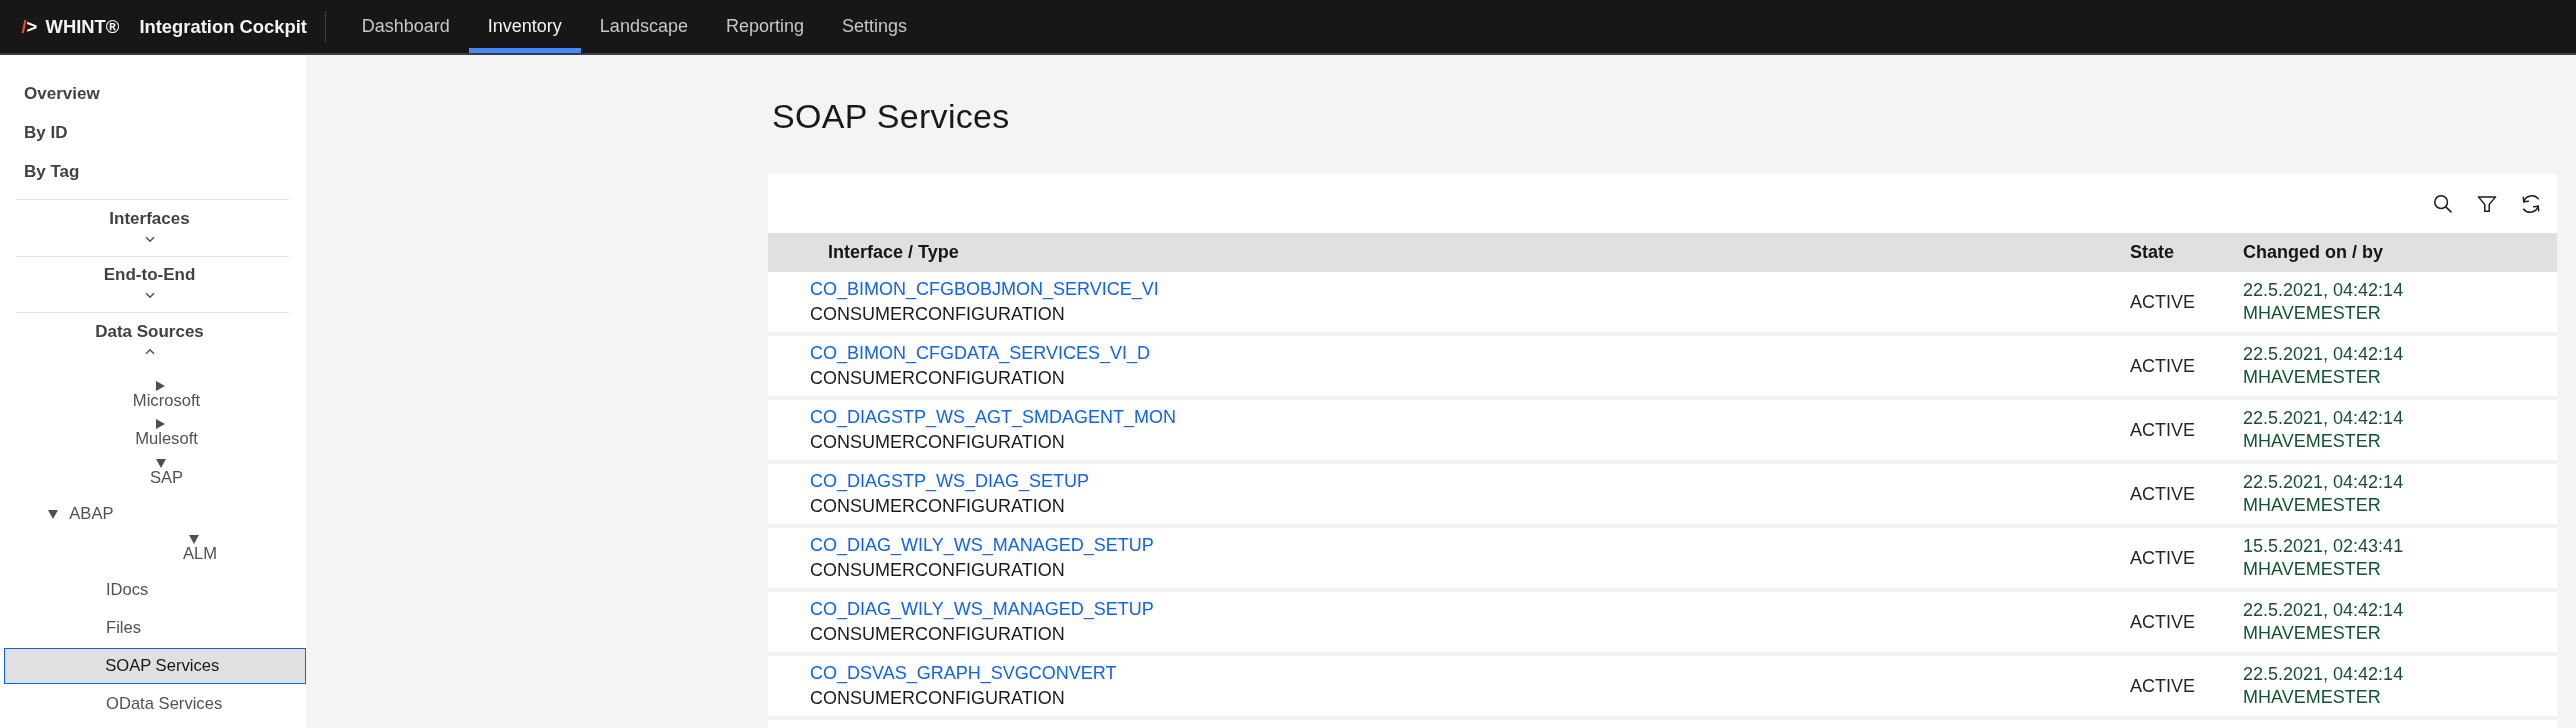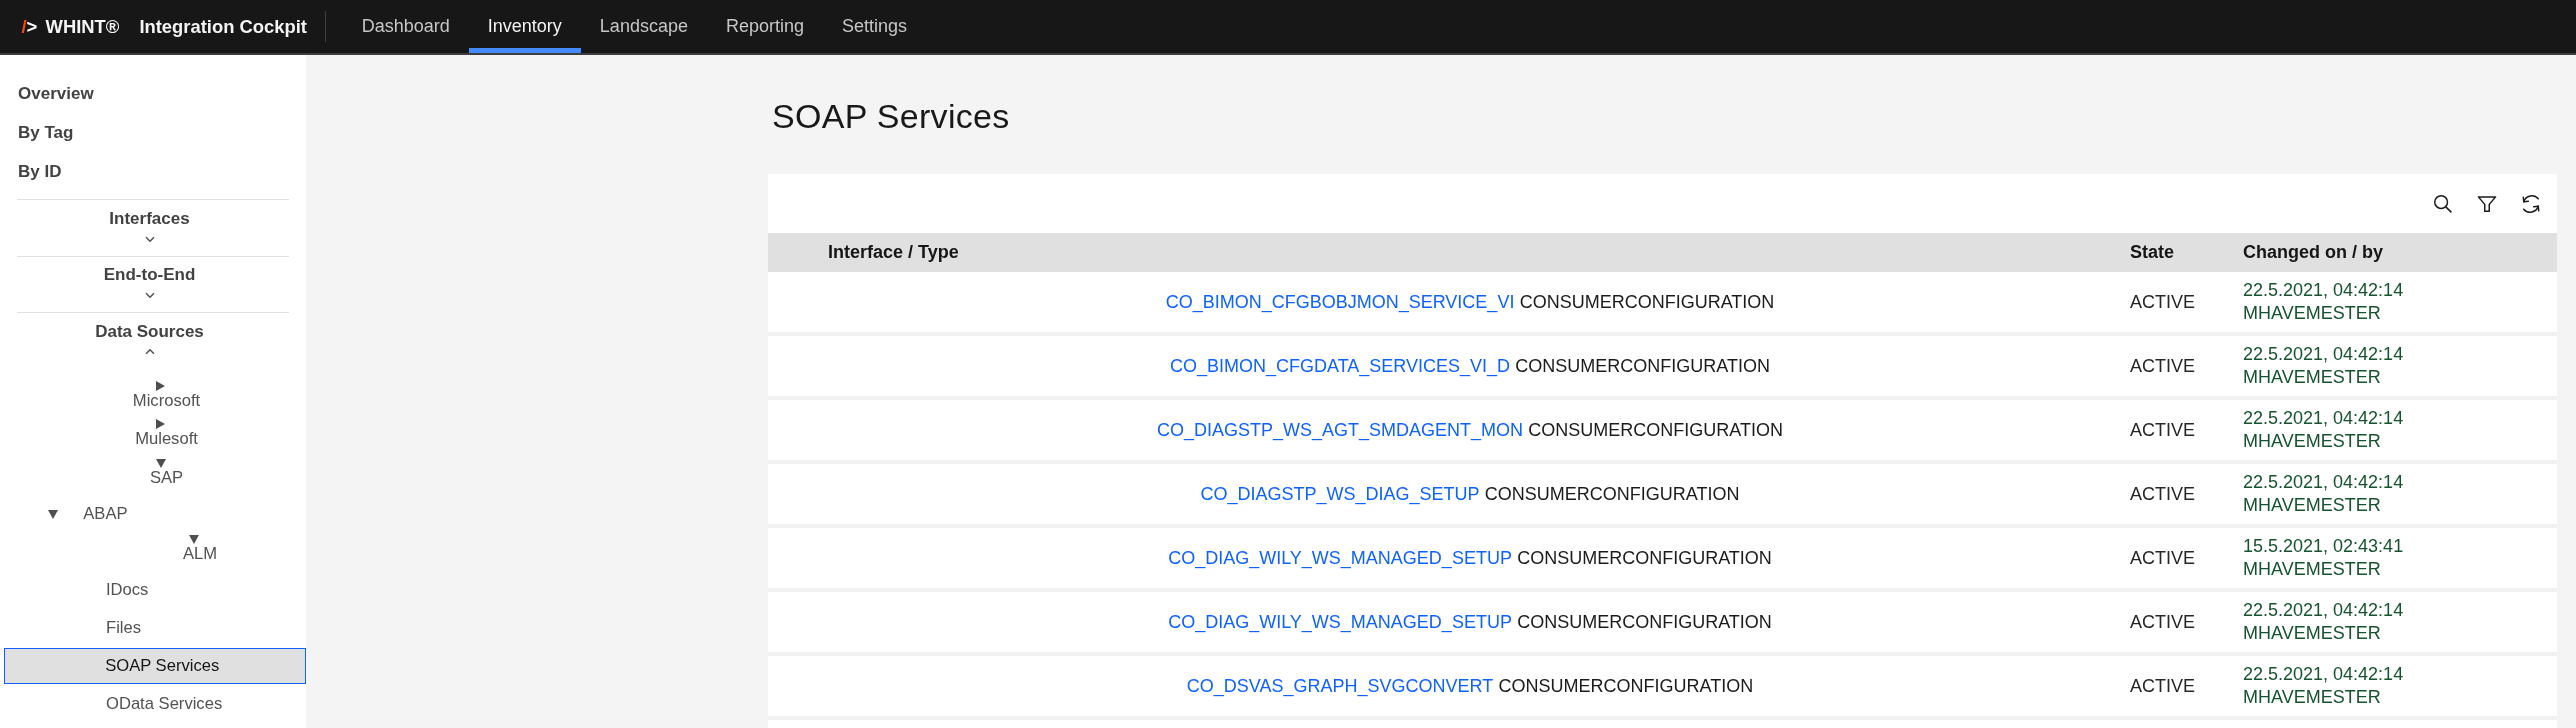--- a/index.html
+++ b/index.html
@@ -46,21 +46,21 @@
 
   
   .sidebar {
     position:absolute; top:55px; left:0; bottom:0; width:306px;
     background:#ffffff;
     padding-top:19px;
     overflow:hidden;
   }
   .side-link {
     height:39px; display:flex; align-items:center;
-    padding-left:18px;
+    padding-left:24px;
     font-size:17px; font-weight:700; color:#424242;
     cursor:pointer;
   }
   .side-divider {
     border:none; border-top:1.2px solid #e0e0e0;
     margin:8.3px 16.6px;
   }
   .side-section {
     height:39px; display:flex; align-items:center; justify-content:space-between;
     padding:0 25px 0 18px;
@@ -85,21 +85,21 @@
     border-top:5.3px solid transparent;
     border-bottom:5.3px solid transparent;
   }
   .tree-item .arrow.expanded {
     border-top:9px solid #4f4f4f;
     border-left:5.3px solid transparent;
     border-right:5.3px solid transparent;
     margin-top:2.4px;
   }
   .tree-item.lvl1 { padding-left:27px;flex-direction:column; }
-  .tree-item.lvl2 { padding-left:48px;gap:14px; }
+  .tree-item.lvl2 { padding-left:48px; }
   .tree-item.lvl3 { padding-left:94px;flex-direction:column; }
   .tree-item.lvl4 { padding-left:106px; }
   .tree-item.selected {
     height:36px; margin:1.2px 0 1.2px 4.2px;
     width:calc(100% - 4.2px);
     background:#e0e0e0;
     border:1.8px solid #0f62fe;
     padding-left:100px;
     color:#161616;
   }
@@ -140,21 +140,21 @@
 
   .tbody { flex:1 1 auto; overflow:hidden; }
   .trow {
     height:64px;
     border-bottom:4.8px solid #f1f1f1;
     display:flex; align-items:center;
     background:#ffffff;
   }
   .trow .col1 {
     padding-left:42px;
-    display:flex; flex-direction:row; justify-content:center; gap:5.3px;
+    display:flex; flex-direction:column; justify-content:center; gap:5.3px;
   }
   .trow .iface {
     font-size:18px; color:#0f62fe; line-height:19px;
     cursor:pointer; text-decoration:none; width:max-content;
   }
   .trow .itype { font-size:18px; color:#1b1b1b; line-height:19px; }
   .trow .col2 { font-size:18px; color:#262626; }
   .trow .col3 {
     display:flex; flex-direction:column; justify-content:center; gap:4.2px;
     font-size:18px; color:#14532d; line-height:19px;
@@ -176,22 +176,22 @@
       <div class="nav-item active">Inventory</div>
       <div class="nav-item">Landscape</div>
       <div class="nav-item">Reporting</div>
       <div class="nav-item">Settings</div>
     </nav>
 </header>
 
 <aside class="sidebar">
   <div id="side-links">
       <div class="side-link">Overview</div>
+      <div class="side-link">By ID</div>
       <div class="side-link">By Tag</div>
-      <div class="side-link">By ID</div>
     </div>
   <hr class="side-divider">
   <div class="side-section collapsed">
     <span>Interfaces</span>
     <svg width="18" height="18" viewBox="0 0 32 32" fill="none" stroke-width="2.6">
         <polyline points="9,13 16,20 23,13"></polyline>
       </svg>
   </div>
   <hr class="side-divider">
   <div class="side-section collapsed">

